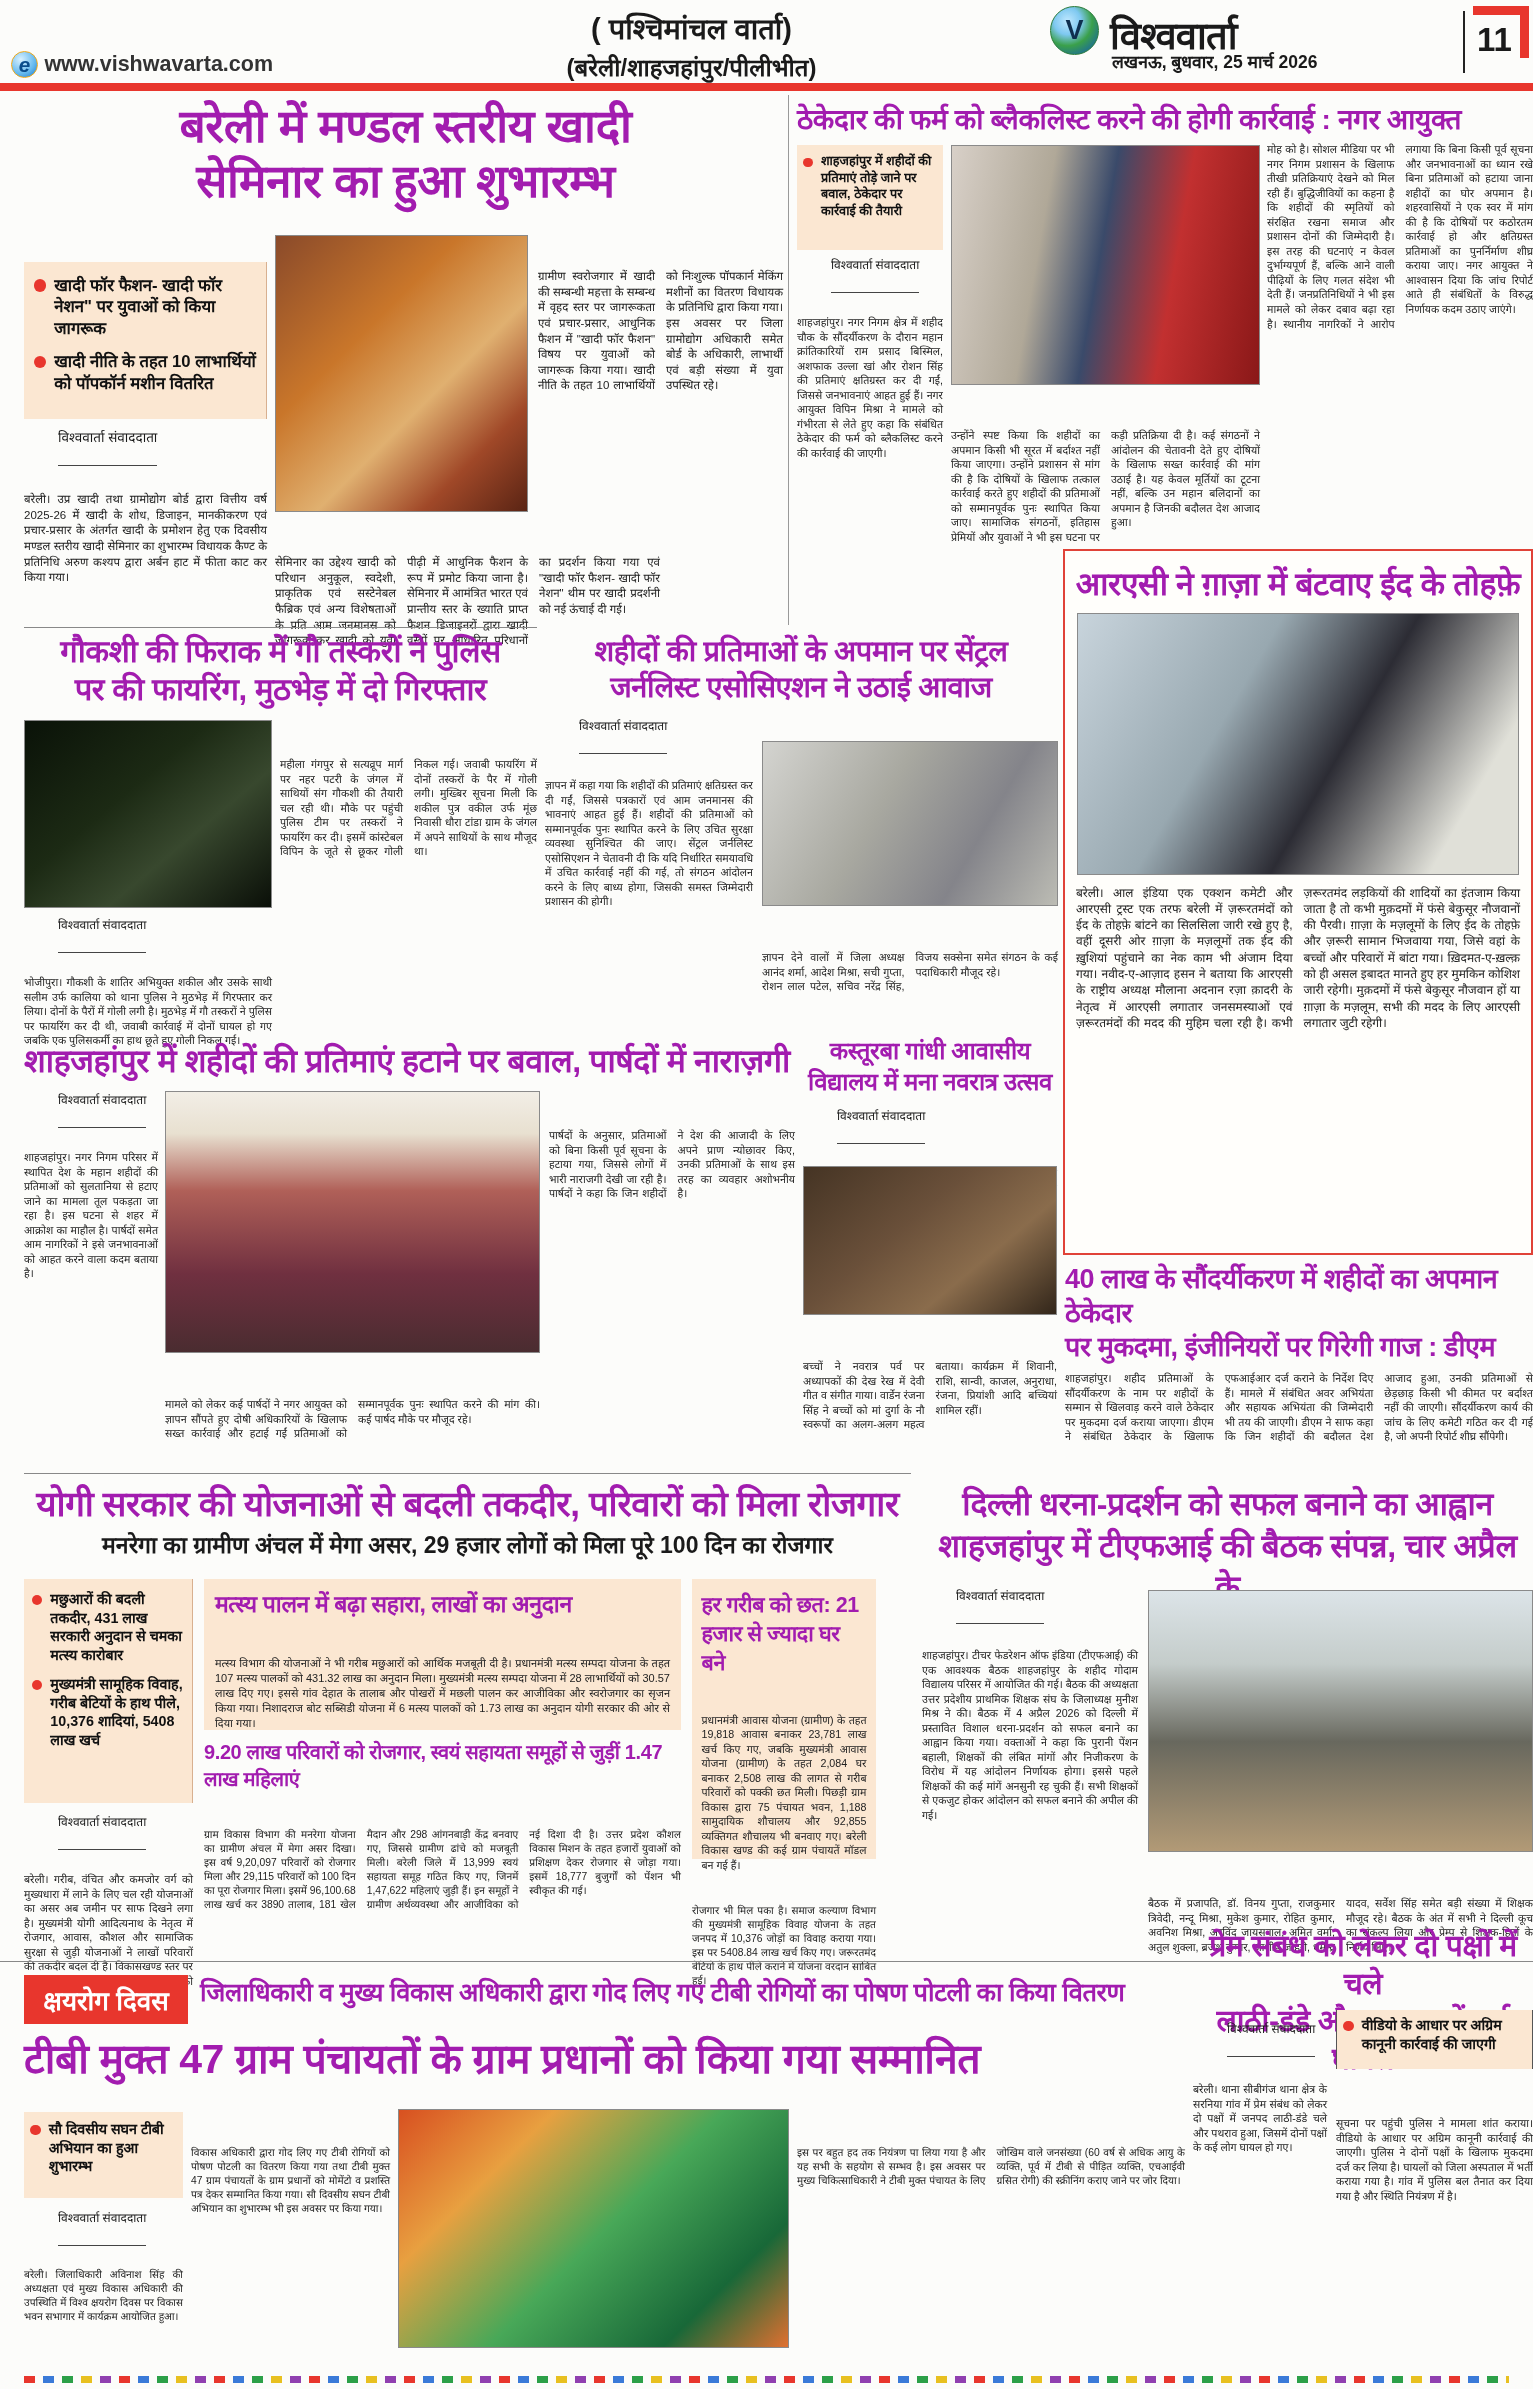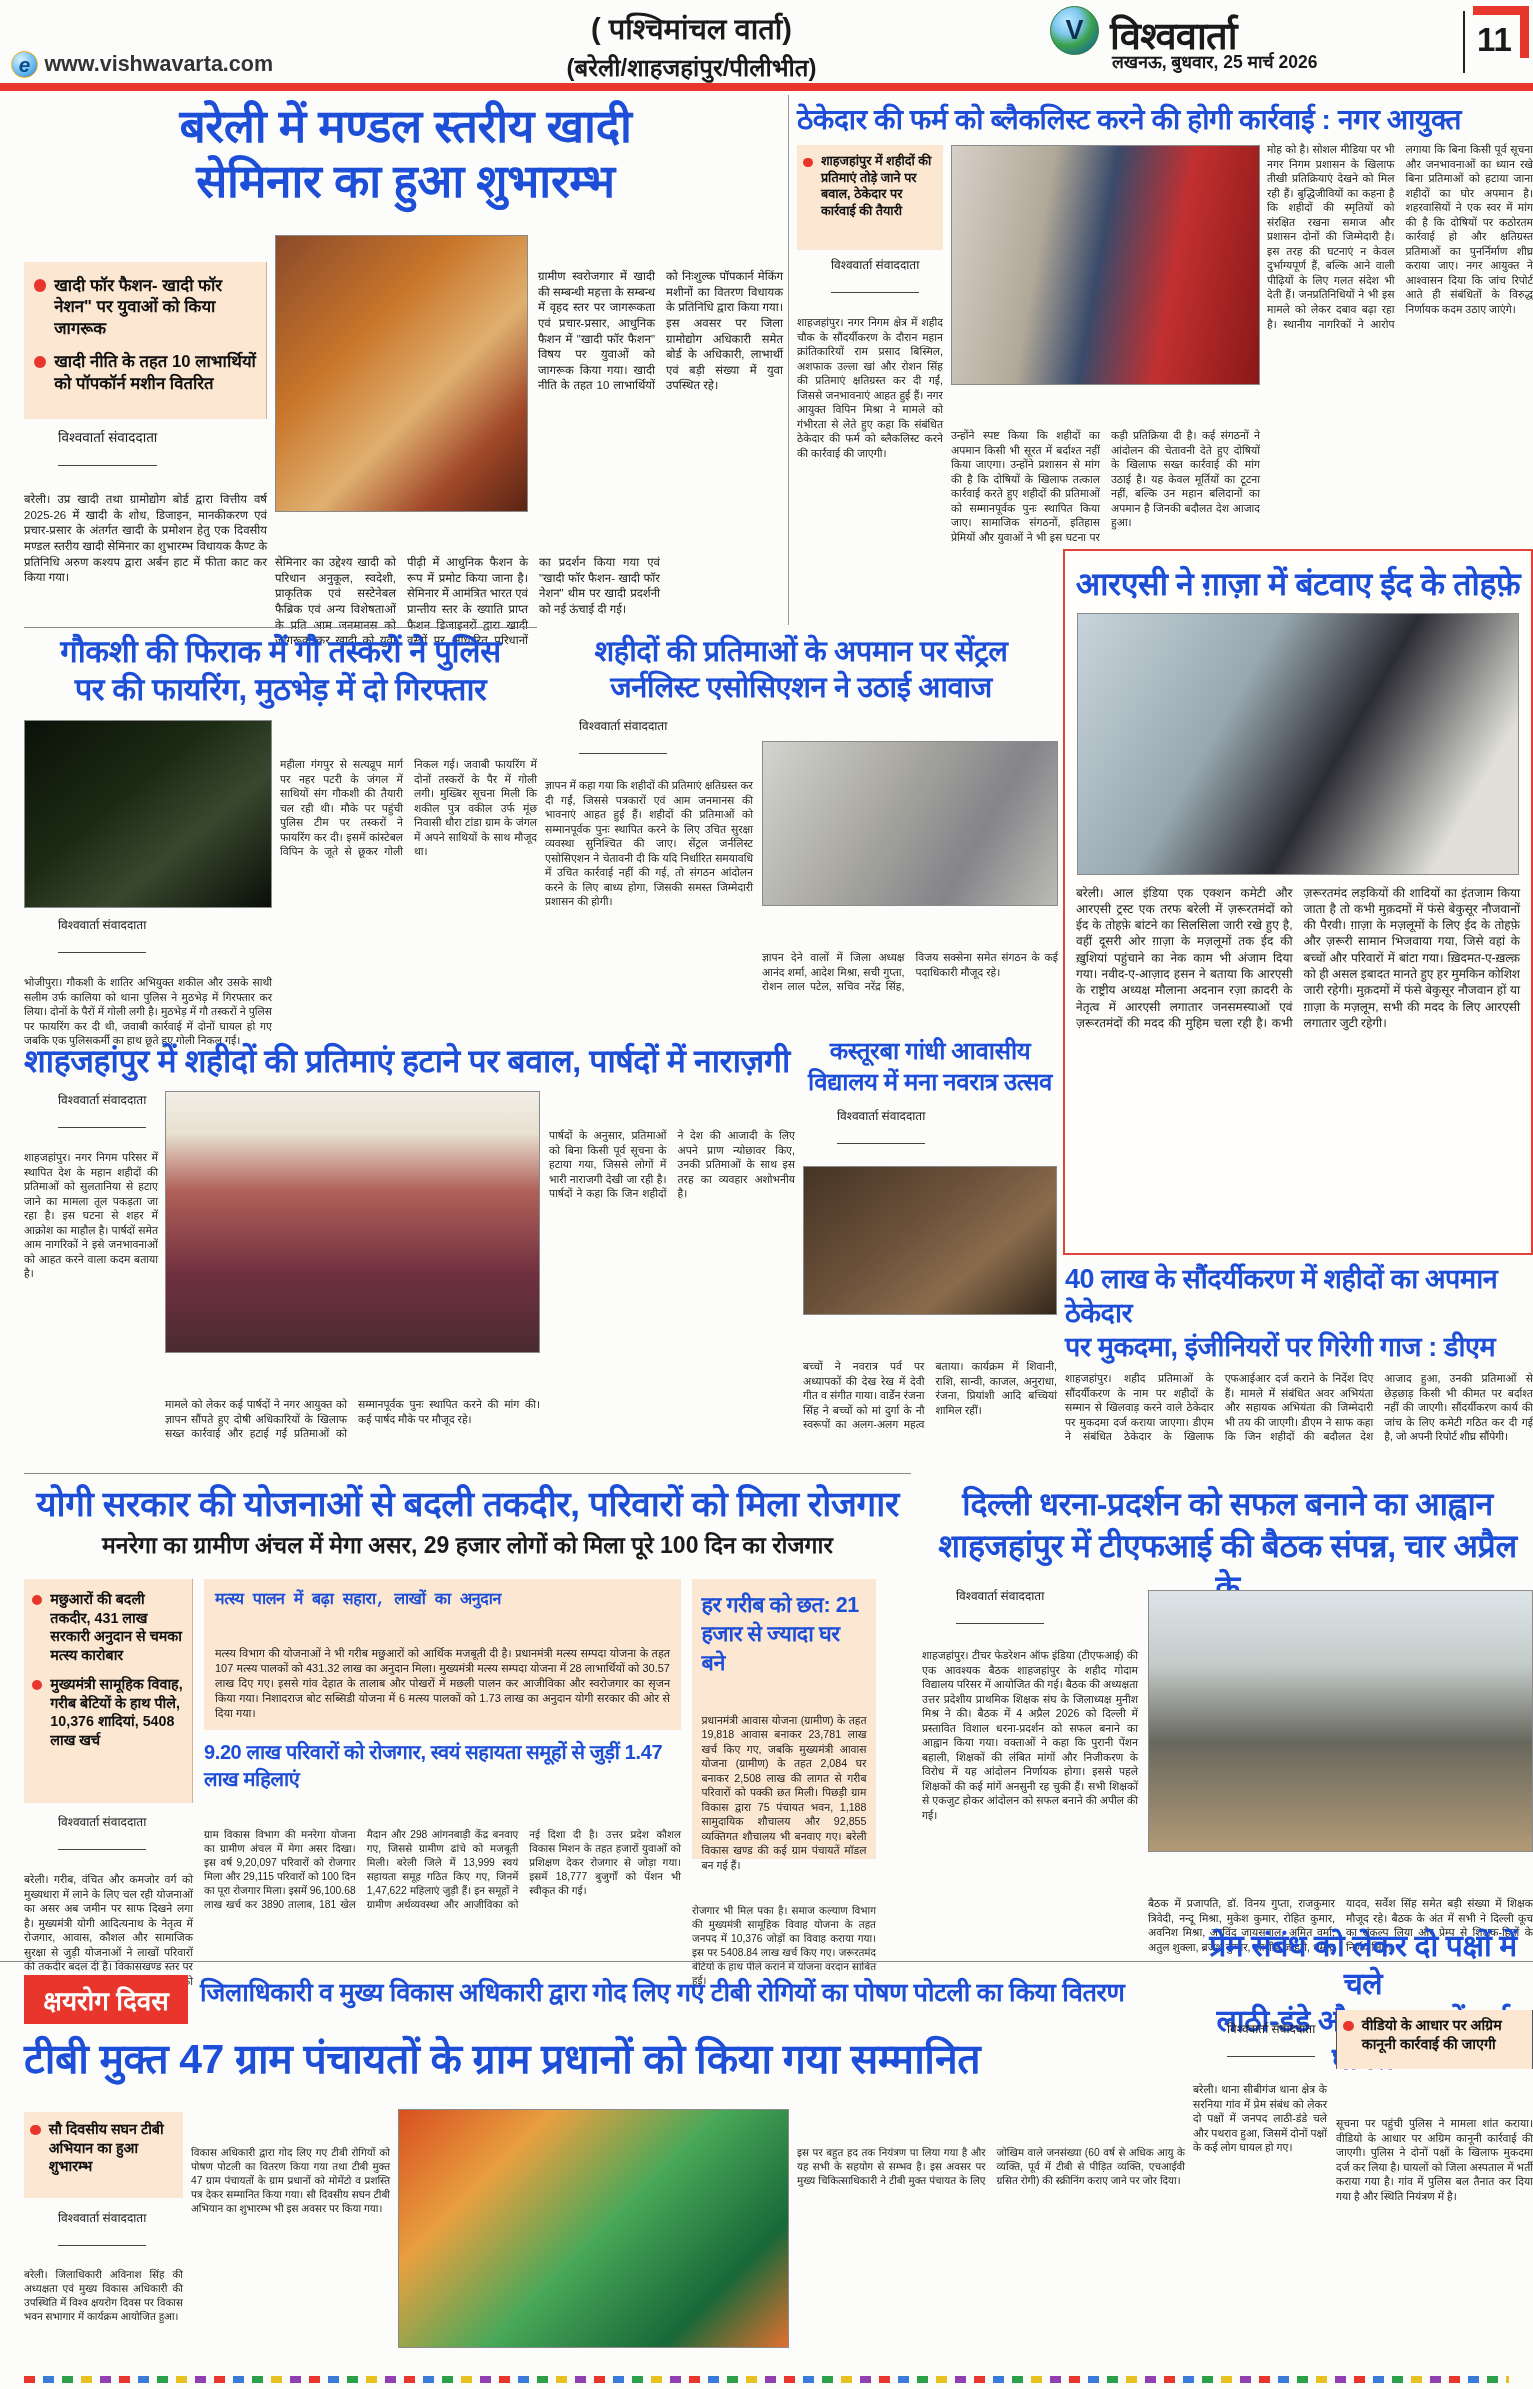--- a/index.html
+++ b/index.html
@@ -1,20 +1,20 @@
 <!DOCTYPE html>
 <html style="font-size:12.7px"><head>
 <meta charset="utf-8">
 <style>
   * { margin:0; padding:0; box-sizing:border-box; }
   html,body { background:#e8e8e8; }
   body { font-family:"Liberation Sans", sans-serif; color:#1a1a1a; }
   .page { position:relative; width:1533px; height:2389px; background:#fcfcfa; overflow:hidden; margin:0 auto; }
   .abs { position:absolute; }
-  .hl { font-weight:800; color:#1d4ed8; letter-spacing:-0.4px; }
+  .hl { font-weight:800; color:#a21caf; letter-spacing:-0.4px; }
   .center { text-align:center; }
   .body-txt { font-size:11.5px; line-height:1.36; text-align:justify; color:#222;margin-top:37px; }
   .cols2 { column-count:2; column-gap:11px; }
   .cols3 { column-count:3; column-gap:11px; }
   .byline { font-weight:400; font-size:13.5px; border-bottom:1.6px solid #444; display:inline-block; padding-bottom:19px;margin-left:34px; }
   .peach { background:#fbe7d2; }
   .bullet-item { display:flex; gap:8px; margin-bottom:11px; }
   .bullet-dot { width:12.7px; height:12.7px; min-width:12.7px; border-radius:50%; background:#e8362d; margin-top:4.8px; }
   .bullet-text { font-weight:700; font-size:16.7px; line-height:1.3; color:#111; }
   .photo { border:0.8px solid #8a8a8a; }
@@ -178,21 +178,21 @@
       <span class="bullet-dot" style="width:10.3px;height:10.3px;min-width:10.3px;"></span>
       <span class="bullet-text" style="font-size:14.3px;">मुख्यमंत्री सामूहिक विवाह, गरीब बेटियों के हाथ पीले, 10,376 शादियां, 5408 लाख खर्च</span>
     </div>
   </div>
   <div class="abs" style="left:24px; top:1813px;">
     <span class="byline" style="font-size:12px;">विश्ववार्ता संवाददाता</span>
   </div>
   <div class="abs body-txt" style="left:24px; top:1835px; width:169px; height:126px; font-size:10.7px;">बरेली। गरीब, वंचित और कमजोर वर्ग को मुख्यधारा में लाने के लिए चल रही योजनाओं का असर अब जमीन पर साफ दिखने लगा है। मुख्यमंत्री योगी आदित्यनाथ के नेतृत्व में रोजगार, आवास, कौशल और सामाजिक सुरक्षा से जुड़ी योजनाओं ने लाखों परिवारों की तकदीर बदल दी है। विकासखण्ड स्तर पर अब तक जनपद में 7650 लाभार्थियों को लाभान्वित किया गया।</div>
 
   <div class="abs peach" style="left:204px; top:1579px; width:477px; height:151px; padding:8px 11px;">
-    <div class="hl" style="font-size:16px; margin-bottom:6px;font-family:Liberation Mono, monospace;">मत्स्य पालन में बढ़ा सहारा, लाखों का अनुदान</div>
+    <div class="hl" style="font-size:23px; margin-bottom:6px;">मत्स्य पालन में बढ़ा सहारा, लाखों का अनुदान</div>
     <div class="body-txt" style="font-size:11px;">मत्स्य विभाग की योजनाओं ने भी गरीब मछुआरों को आर्थिक मजबूती दी है। प्रधानमंत्री मत्स्य सम्पदा योजना के तहत 107 मत्स्य पालकों को 431.32 लाख का अनुदान मिला। मुख्यमंत्री मत्स्य सम्पदा योजना में 28 लाभार्थियों को 30.57 लाख दिए गए। इससे गांव देहात के तालाब और पोखरों में मछली पालन कर आजीविका और स्वरोजगार का सृजन किया गया। निशादराज बोट सब्सिडी योजना में 6 मत्स्य पालकों को 1.73 लाख का अनुदान योगी सरकार की ओर से दिया गया।</div>
   </div>
   <div class="abs hl" style="left:204px; top:1738px; width:477px; font-size:20px;">9.20 लाख परिवारों को रोजगार, स्वयं सहायता समूहों से जुड़ीं 1.47 लाख महिलाएं</div>
   <div class="abs body-txt cols3" style="left:204px; top:1791px; width:477px; height:170px; font-size:10.3px;">ग्राम विकास विभाग की मनरेगा योजना का ग्रामीण अंचल में मेगा असर दिखा। इस वर्ष 9,20,097 परिवारों को रोजगार मिला और 29,115 परिवारों को 100 दिन का पूरा रोजगार मिला। इसमें 96,100.68 लाख खर्च कर 3890 तालाब, 181 खेल मैदान और 298 आंगनबाड़ी केंद्र बनवाए गए, जिससे ग्रामीण ढांचे को मजबूती मिली। बरेली जिले में 13,999 स्वयं सहायता समूह गठित किए गए, जिनमें 1,47,622 महिलाएं जुड़ी हैं। इन समूहों ने ग्रामीण अर्थव्यवस्था और आजीविका को नई दिशा दी है। उत्तर प्रदेश कौशल विकास मिशन के तहत हजारों युवाओं को प्रशिक्षण देकर रोजगार से जोड़ा गया। इसमें 18,777 बुजुर्गों को पेंशन भी स्वीकृत की गई।</div>
 
   <div class="abs peach" style="left:692px; top:1579px; width:184px; height:280px; padding:9.5px 9.5px;">
     <div class="hl" style="font-size:21.5px; margin-bottom:6.4px;">हर गरीब को छत: 21 हजार से ज्यादा घर बने</div>
     <div class="body-txt" style="font-size:10.7px;">प्रधानमंत्री आवास योजना (ग्रामीण) के तहत 19,818 आवास बनाकर 23,781 लाख खर्च किए गए, जबकि मुख्यमंत्री आवास योजना (ग्रामीण) के तहत 2,084 घर बनाकर 2,508 लाख की लागत से गरीब परिवारों को पक्की छत मिली। पिछड़ी ग्राम विकास द्वारा 75 पंचायत भवन, 1,188 सामुदायिक शौचालय और 92,855 व्यक्तिगत शौचालय भी बनवाए गए। बरेली विकास खण्ड की कई ग्राम पंचायतें मॉडल बन गई हैं।</div>
   </div>
   <div class="abs body-txt" style="left:692px; top:1867px; width:184px; height:94px; font-size:10.3px;">रोजगार भी मिल पका है। समाज कल्याण विभाग की मुख्यमंत्री सामूहिक विवाह योजना के तहत जनपद में 10,376 जोड़ों का विवाह कराया गया। इस पर 5408.84 लाख खर्च किए गए। जरूरतमंद बेटियों के हाथ पीले कराने में योजना वरदान साबित हुई।</div>

